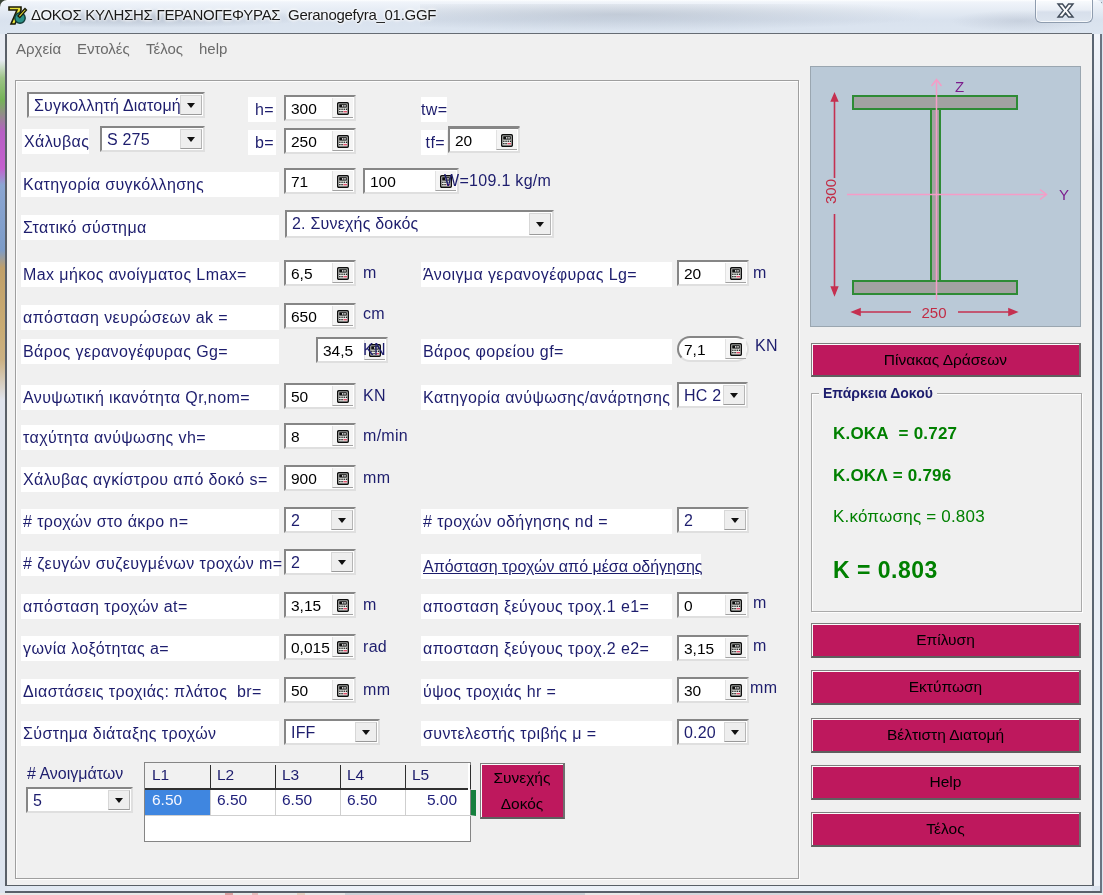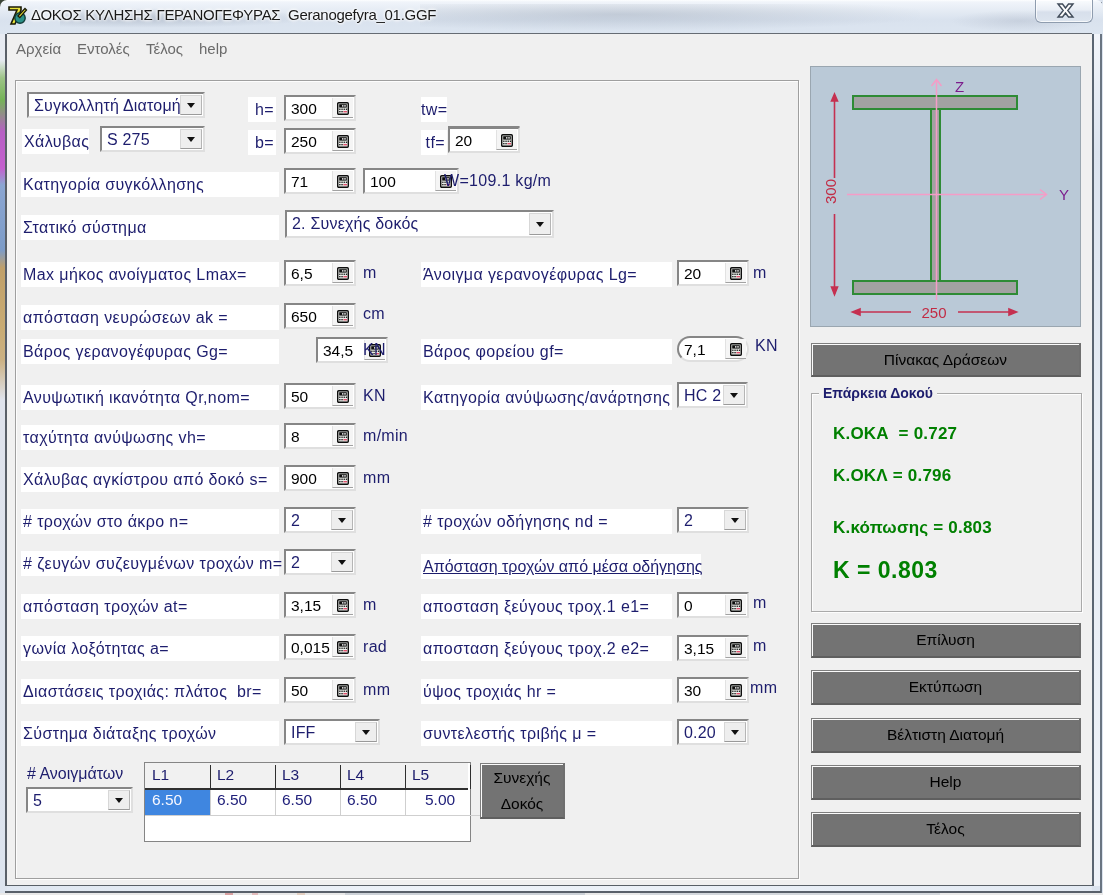--- a/index.html
+++ b/index.html
@@ -17,21 +17,21 @@
  border-left:1px solid #e2e2e2;border-bottom:1px solid #a2a2a2;}
 .cbtn svg{position:absolute;left:4px;top:4px;}
 .cbtn{box-shadow:none;}
 .dbtn{position:absolute;right:1px;top:1px;bottom:1px;width:20px;background:#eeeeee;
  border:1px solid #d7d7d7;border-bottom-color:#9a9a9a;border-right-color:#b5b5b5;}
 .dbtn:after{content:"";position:absolute;left:50%;top:50%;margin:-2px 0 0 -4px;
  border:4px solid transparent;border-top:5px solid #101010;border-bottom:none;}
 .combo{position:absolute;background:#fff;border:2px solid;border-color:#868686 #dfdfdf #dfdfdf #868686;
  font-size:16px;letter-spacing:0.2px;color:#1d1d6d;}
 .combo .tx{position:absolute;left:5px;top:1px;line-height:21px;white-space:nowrap;}
-.btn{position:absolute;background:#737373;border:1px solid #7e7e7e;
+.btn{position:absolute;background:#be185d;border:1px solid #7e7e7e;
  border-bottom:2px solid #5f5f5f;border-right:2px solid #6f6f6f;
  box-shadow:inset 1px 1px 0 #fbfbfb;
  color:#000;font-size:15.5px;display:flex;align-items:center;justify-content:center;text-align:center;}
 </style></head><body>
 <div class="abs" style="left:0;top:0;width:7px;height:895px;background:linear-gradient(#e7ebf2 0px,#e7ebf2 60px,#9dc487 78px,#74b257 100px,#b65fc4 132px,#c45fce 168px,#8ba6d2 185px,#7d9cc8 250px,#c0a06a 268px,#c9ac74 330px,#cbb183 360px,#dfe3ec 400px,#dde4ee 895px);"></div>
 <div class="abs" style="left:0;top:0;width:10px;height:10px;background:#3b4438;"></div>
 <div class="abs" style="left:5px;top:2px;width:2px;height:884px;background:#5a6068;"></div>
 <div class="abs" style="left:1092px;top:33px;width:2px;height:853px;background:#5a6572;"></div>
 <div class="abs" style="left:1100px;top:2px;width:2px;height:891px;background:#6a7582;"></div>
 <div class="abs" style="left:5px;top:884px;width:1089px;height:2px;background:#585f66;"></div>
@@ -559,21 +559,21 @@
 <div class="abs" style="left:0;top:0;width:323px;height:25px;background:#f1f1f1;border-bottom:2px solid #2f2f2f;"></div>
 <div class="abs navy" style="left:0px;top:2px;width:58px;height:23px;font-size:15.5px;padding:1px 0 0 7px;border-right:1px solid #2f2f2f;">L1</div>
 <div class="abs navy" style="left:65px;top:2px;width:58px;height:23px;font-size:15.5px;padding:1px 0 0 7px;border-right:1px solid #2f2f2f;">L2</div>
 <div class="abs navy" style="left:130px;top:2px;width:58px;height:23px;font-size:15.5px;padding:1px 0 0 7px;border-right:1px solid #2f2f2f;">L3</div>
 <div class="abs navy" style="left:195px;top:2px;width:58px;height:23px;font-size:15.5px;padding:1px 0 0 7px;border-right:1px solid #2f2f2f;">L4</div>
 <div class="abs navy" style="left:260px;top:2px;width:58px;height:23px;font-size:15.5px;padding:1px 0 0 7px;border-right:1px solid #2f2f2f;">L5</div>
 <div class="abs" style="left:0px;top:27px;width:58px;height:24px;font-size:15.5px;padding:1px 0 0 7px;border-right:1px solid #cfcfcf;border-bottom:1px solid #cfcfcf;background:#3f86e0;color:#f8f8ff;">6.50</div>
 <div class="abs" style="left:65px;top:27px;width:58px;height:24px;font-size:15.5px;padding:1px 0 0 7px;border-right:1px solid #cfcfcf;border-bottom:1px solid #cfcfcf;color:#21217b;">6.50</div>
 <div class="abs" style="left:130px;top:27px;width:58px;height:24px;font-size:15.5px;padding:1px 0 0 7px;border-right:1px solid #cfcfcf;border-bottom:1px solid #cfcfcf;color:#21217b;">6.50</div>
 <div class="abs" style="left:195px;top:27px;width:58px;height:24px;font-size:15.5px;padding:1px 0 0 7px;border-right:1px solid #cfcfcf;border-bottom:1px solid #cfcfcf;color:#21217b;">6.50</div>
-<div class="abs" style="left:260px;top:27px;width:58px;height:24px;font-size:15.5px;padding:1px 0 0 20px;border-right:2px solid #15803d;border-bottom:1px solid #cfcfcf;color:#21217b;">5.00</div>
+<div class="abs" style="left:260px;top:27px;width:58px;height:24px;font-size:15.5px;padding:1px 0 0 8px;border-right:5px solid #15803d;border-bottom:1px solid #cfcfcf;color:#21217b;text-align:center;">5.00</div>
 </div>
 <div class="btn" style="left:480px;top:763px;width:82px;height:53px;line-height:26px;">Συνεχής<br>Δοκός</div>
 <svg class="abs" style="left:810px;top:66px;" width="271" height="261" viewBox="0 0 271 261">
 <rect x="0.5" y="0.5" width="270" height="260" fill="#bac9d7" stroke="#9aa6b0" stroke-width="1"></rect>
 <g fill="#a2a2a2" stroke="#2e8b35" stroke-width="2">
 <rect x="43" y="30" width="164" height="13"></rect>
 <rect x="43" y="215" width="164" height="13"></rect>
 <rect x="121" y="43" width="9" height="172"></rect>
 </g>
 <g stroke="#f59cc6" stroke-width="1.5" fill="none">
@@ -595,19 +595,19 @@
 <text x="30" y="130" text-anchor="middle" transform="rotate(-90 25.5 130)" fill="#c22b44" font-size="15" font-family="Liberation Sans">300</text>
 <text x="124" y="252" text-anchor="middle" fill="#c22b44" font-size="15" font-family="Liberation Sans">250</text>
 <text x="145" y="26" fill="#7c1d8c" font-size="15" font-family="Liberation Sans">Z</text>
 <text x="249" y="134" fill="#7c1d8c" font-size="15" font-family="Liberation Sans">Y</text>
 </svg>
 <div class="btn" style="left:811px;top:343px;width:267px;height:31px;">Πίνακας Δράσεων</div>
 <div class="abs" style="left:811px;top:393px;width:269px;height:217px;border:1px solid #aaaaaa;box-shadow:1px 1px 0 #fdfdfd, inset 1px 1px 0 #fdfdfd;"></div>
 <div class="abs" style="left:819px;top:385px;background:#f0f0f0;padding:0 4px;font-size:14px;font-weight:bold;color:#1d1d6d;">Επάρκεια Δοκού</div>
 <div class="abs" style="left:833px;top:424px;font-size:17px;font-weight:bold;letter-spacing:0.2px;color:#008000;">Κ.ΟΚΑ&nbsp; = 0.727</div>
 <div class="abs" style="left:833px;top:466px;font-size:17px;font-weight:bold;letter-spacing:0.2px;color:#008000;">Κ.ΟΚΛ = 0.796</div>
-<div class="abs" style="left:833px;top:518px;font-size:17px;font-weight:bold;letter-spacing:0.2px;color:#008000;">Κ.κόπωσης = 0.803</div>
+<div class="abs" style="left:833px;top:507px;font-size:17px;font-weight:normal;letter-spacing:0.2px;color:#008000;">Κ.κόπωσης = 0.803</div>
 <div class="abs" style="left:833px;top:557px;font-size:23px;font-weight:bold;letter-spacing:0.5px;color:#008000;">Κ = 0.803</div>
 <div class="btn" style="left:811px;top:623px;width:267px;height:32px;">Επίλυση</div>
 <div class="btn" style="left:811px;top:670px;width:267px;height:32px;">Εκτύπωση</div>
 <div class="btn" style="left:811px;top:718px;width:267px;height:32px;">Βέλτιστη Διατομή</div>
 <div class="btn" style="left:811px;top:765px;width:267px;height:32px;">Help</div>
 <div class="btn" style="left:811px;top:812px;width:267px;height:32px;">Τέλος</div>
 
 </body></html>

